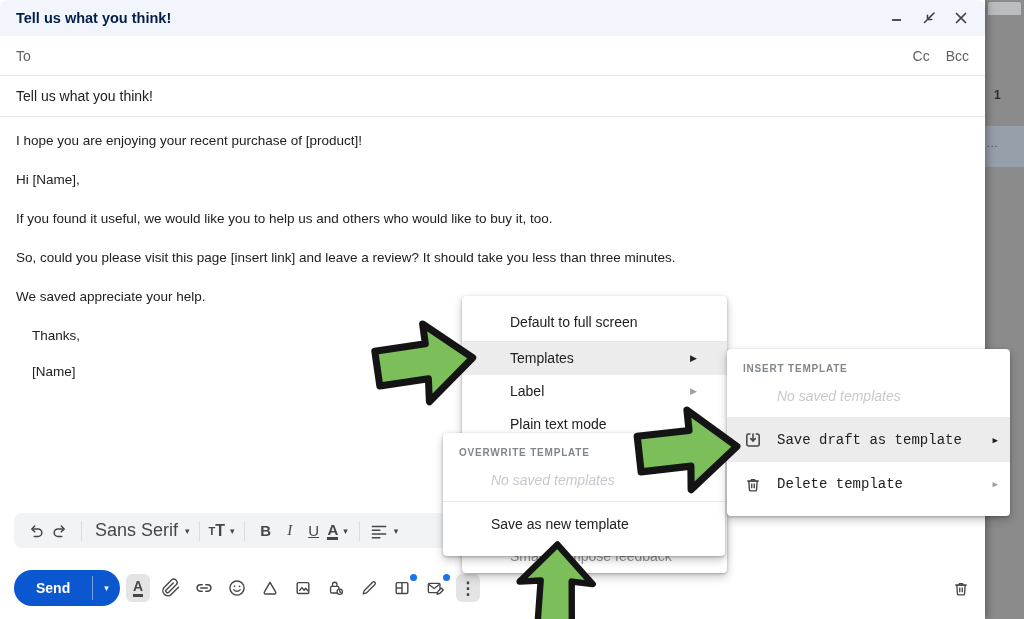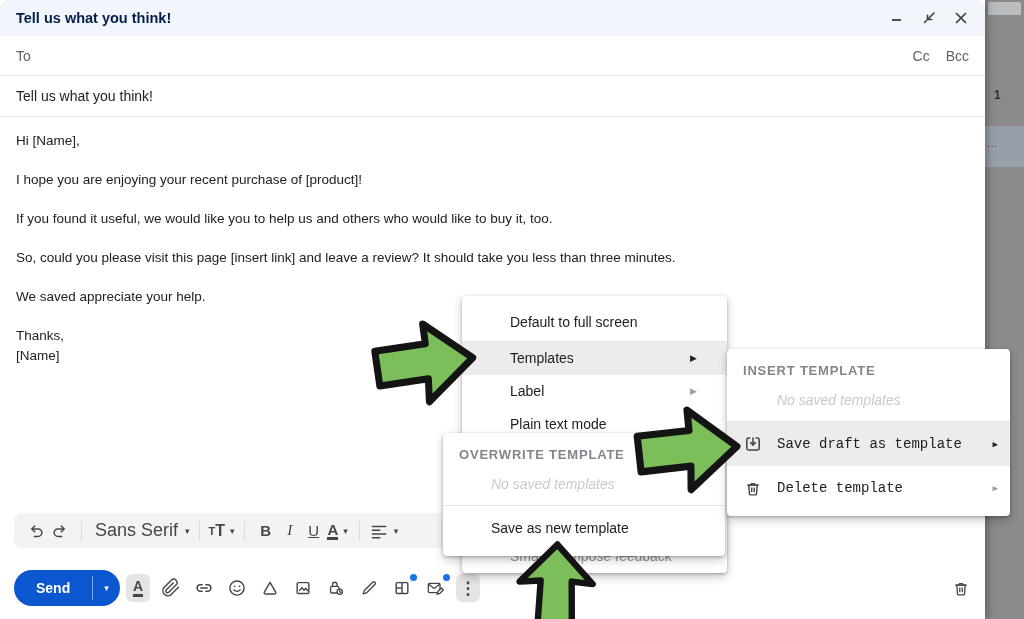--- a/index.html
+++ b/index.html
@@ -27,21 +27,21 @@
   .addr-row { height:40px; display:flex; align-items:center; padding:0 16px;
     border-bottom:1px solid #e9e9e9; font-size:14px; color:#5f6368; }
   .addr-row .spacer { flex:1; }
   .ccbcc { display:flex; gap:16px; color:#5f6368; }
   .ccbcc span { cursor:pointer; }
   .subj-row { height:41px; display:flex; align-items:center; padding:0 16px;
     border-bottom:1px solid #e9e9e9; font-size:14px; color:#202124; }
 
   .mailbody { padding:14px 16px 0 16px; font-size:13.5px; color:#202124; line-height:20px; }
   .mailbody p { margin:0 0 19px 0; }
-  .mailbody p.tight { margin:0; }
+  .mailbody p.tight { margin:16px; }
 
   
   .fmtbar { position:absolute; left:14px; top:513px; width:676px; height:35px;
     background:#f1f3f4; border-radius:8px; display:flex; align-items:center; padding:0 10px; z-index:2; }
   .fmtbar .sep { width:1px; height:20px; background:#dadce0; margin:0 9px; }
   .fbtn { display:flex; align-items:center; justify-content:center; min-width:24px; height:26px;
     color:#444746; cursor:pointer; }
   .fbtn svg { display:block; }
   .fontname { font-size:18px; color:#444746; margin:0 2px 0 4px; cursor:pointer; }
   .caret { font-size:9px; color:#444746; margin-left:5px; cursor:pointer; }
@@ -76,21 +76,21 @@
   .m-item { height:36px; line-height:36px; padding-left:48px; position:relative; cursor:pointer; white-space:nowrap; }
   .menu1 .m-item { height:33px; line-height:33px; }
   .menu1 .first { height:38px; line-height:38px; }
   .m-div { height:1px; background:#e8e8e8; }
   .m-item.hl { background:#ececec; }
   .m-caret { position:absolute; right:30px; top:0; font-size:9px; color:#202124; }
   .m-caret.lite { color:#9aa0a6; }
   .smartfb { position:absolute; left:0; bottom:6px; width:100%; height:22px; line-height:22px;
     padding-left:48px; color:#8f9499; cursor:pointer; }
 
-  .panel-hdr { padding:14px 0 0 16px; font-size:13px; font-weight:bold; letter-spacing:.8px; color:#80868b; }
+  .panel-hdr { padding:14px 0 0 16px; font-size:10px; font-weight:bold; letter-spacing:.8px; color:#80868b; }
   .panel-empty { margin-top:14px; padding-left:48px; font-style:italic; color:#c6cace; font-size:14px; }
   .panel-div { height:1px; background:#e8e8e8; margin-top:13px; }
 
   .menu-ovr { left:443px; top:433px; width:282px; height:123px; z-index:6; }
   .menu-ovr .m-item { height:45px; line-height:45px; }
 
   .menu-ins { left:727px; top:349px; width:283px; height:167px; z-index:7; }
   .menu-ins .panel-empty { padding-left:50px; }
   .ins-item { height:44px; display:flex; align-items:center; padding-left:16px; position:relative; cursor:pointer;font-family:Liberation Mono, monospace; }
   .ins-item.hl { background:#ececec; }
@@ -143,22 +143,22 @@
       <span class="spacer"></span>
       <span class="ccbcc">
         <span>Cc</span>
         <span>Bcc</span>
       </span>
     </div>
 
     <div class="subj-row">Tell us what you think!</div>
 
     <div class="mailbody">
+      <p>I hope you are enjoying your recent purchase of [product]!</p>
       <p>Hi [Name],</p>
-      <p>I hope you are enjoying your recent purchase of [product]!</p>
       <p>If you found it useful, we would like you to help us and others who would like to buy it, too.</p>
       <p>So, could you please visit this page [insert link] and leave a review? It should take you less than three minutes.</p>
       <p>We saved appreciate your help.</p>
       <p class="tight">Thanks,</p>
       <p class="tight">[Name]</p>
     </div>
 
     <div class="fmtbar">
       <span class="fbtn">
         <svg width="20" height="20" viewBox="0 0 24 24" fill="none" stroke="#444746" stroke-width="1.8" stroke-linecap="round" stroke-linejoin="round">

